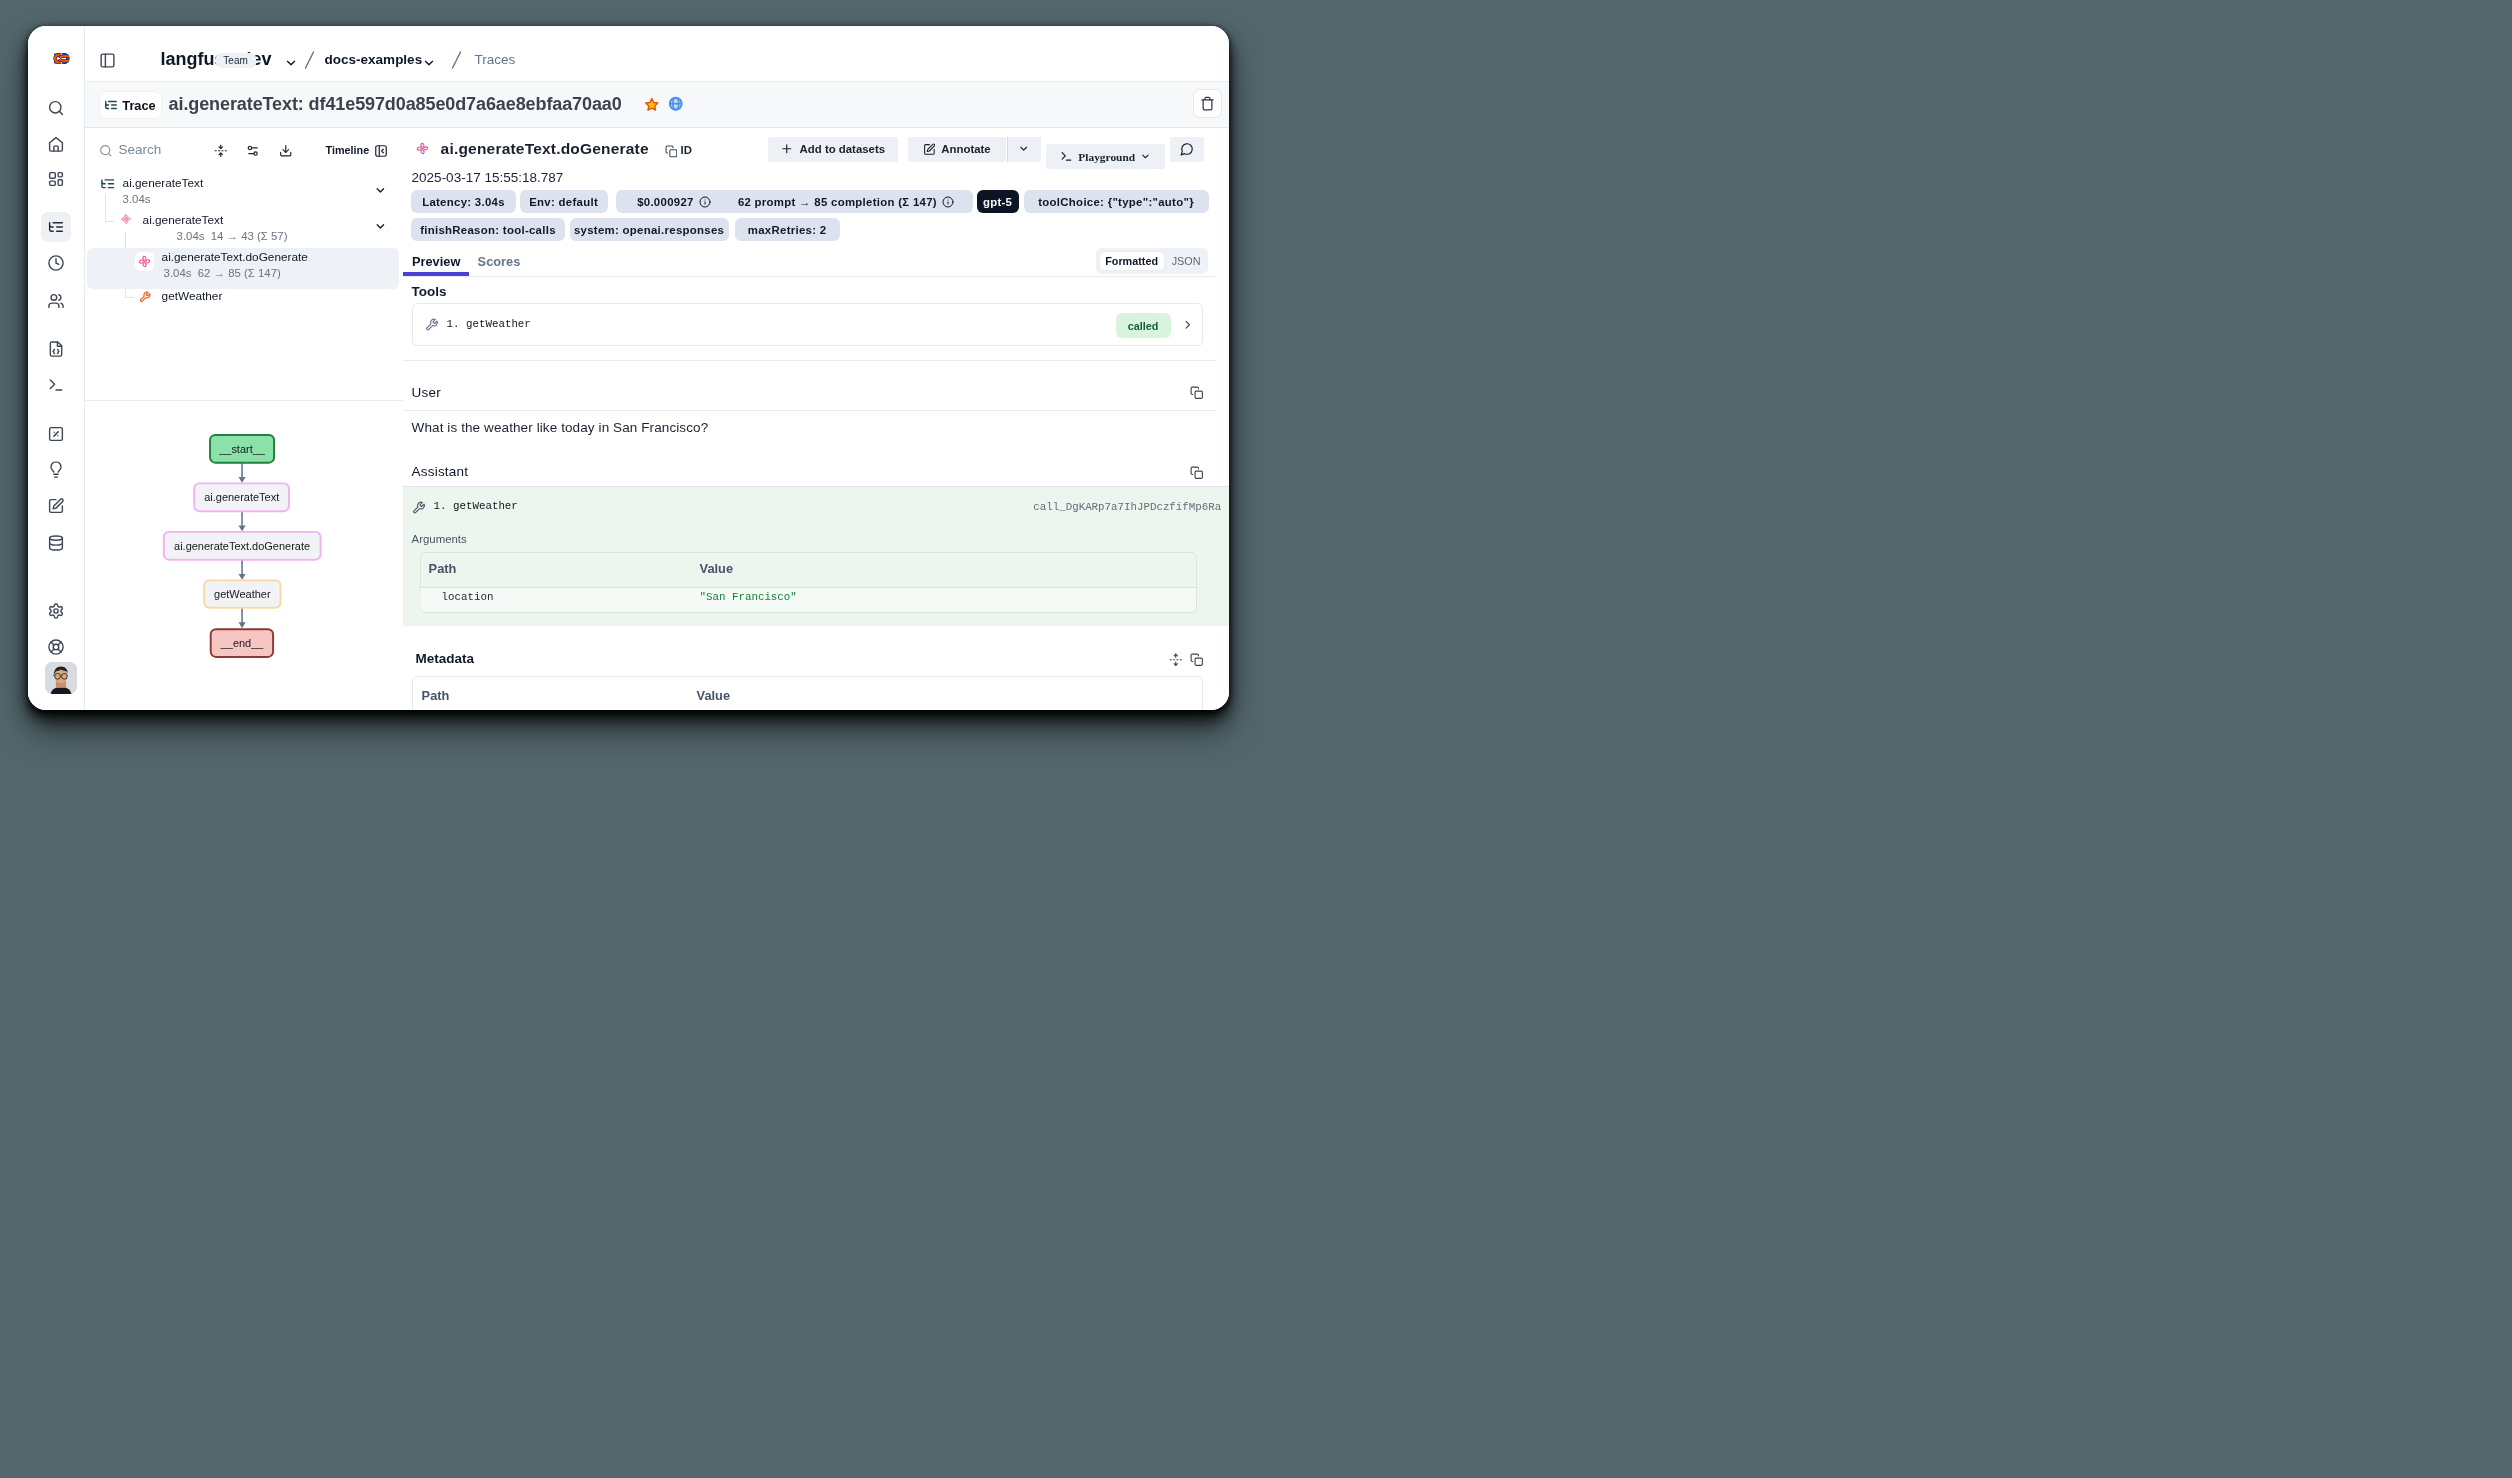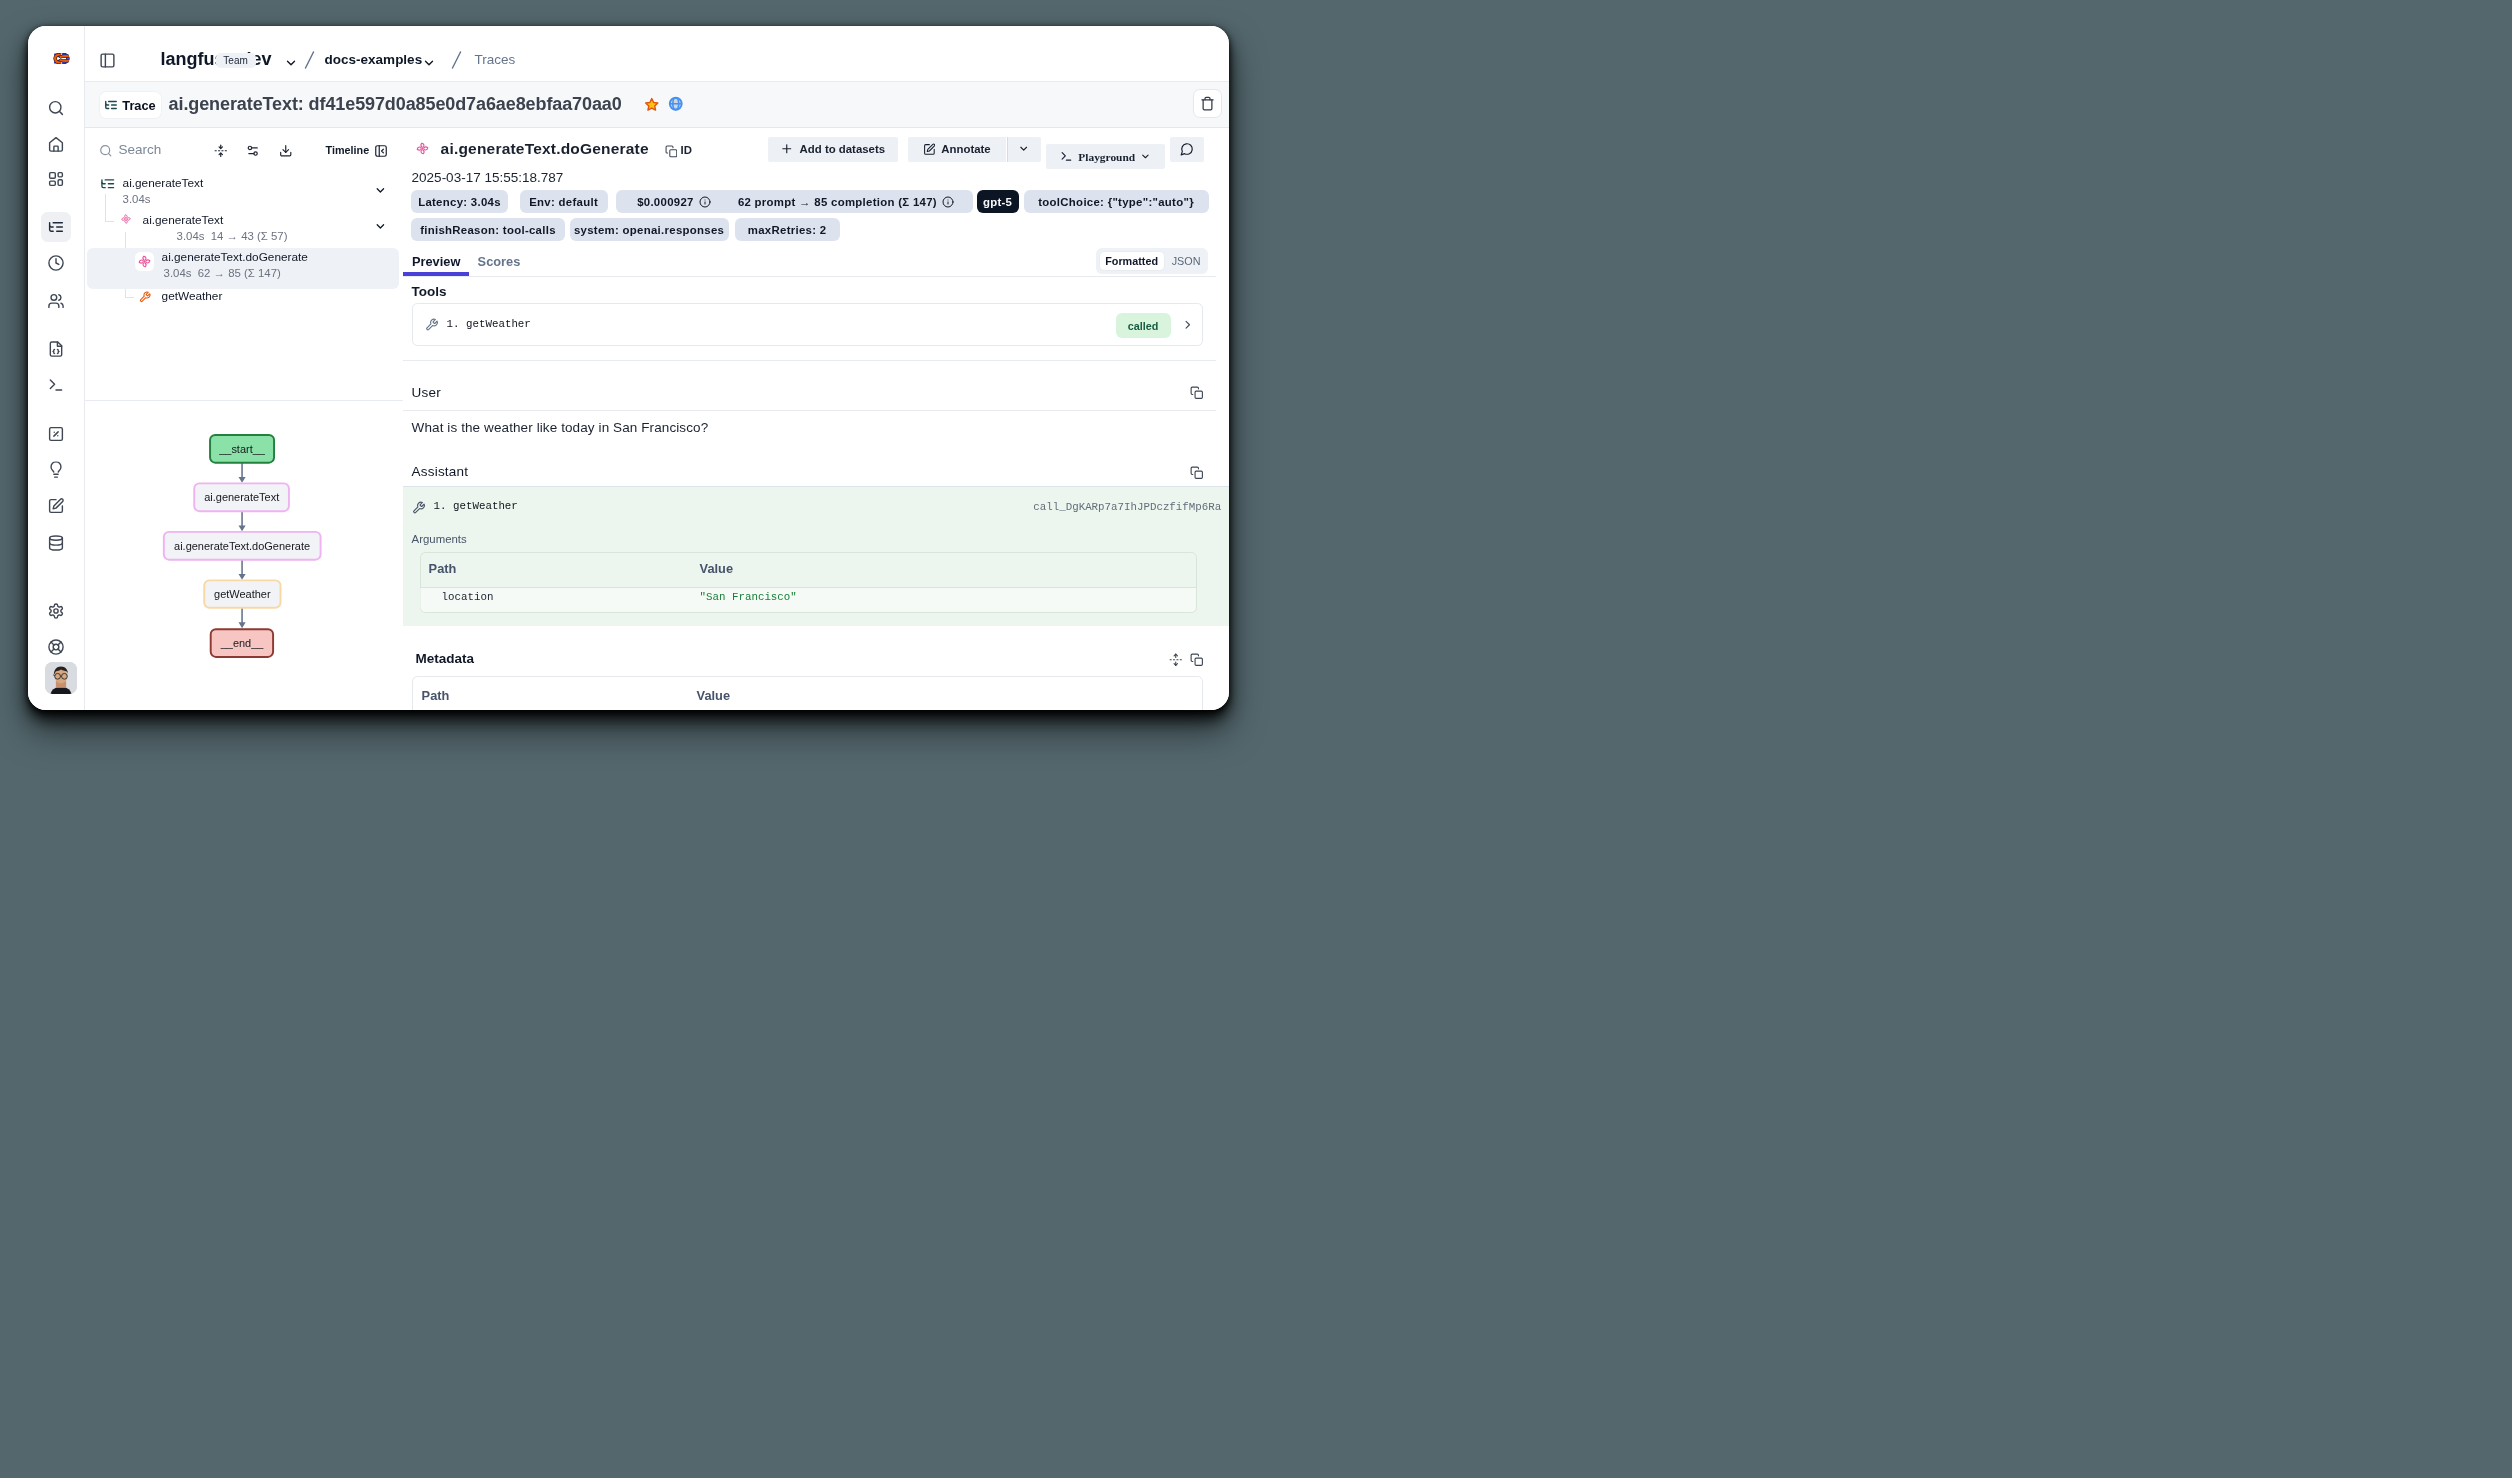--- a/index.html
+++ b/index.html
@@ -285,21 +285,21 @@
         </svg>
     </div>
     <div class="btn" style="left:767px;top:8.7px;width:34px;">
       <svg class="ic" width="14" height="14" viewBox="0 0 24 24" fill="none" stroke="#18202e" stroke-width="2" stroke-linecap="round" stroke-linejoin="round">
           <path d="M7.9 20A9 9 0 1 0 4 16.1L2 22Z"></path>
         </svg>
     </div>
 
     <div class="abs" style="left:9px;top:42px;font-size:13.5px;color:#1b2330;">2025-03-17 15:55:18.787</div>
 
-    <div class="badge" style="left:8.4px;top:62px;width:97px;">Latency: 3.04s</div>
+    <div class="badge" style="left:8.4px;top:62px;width:105px;">Latency: 3.04s</div>
     <div class="badge" style="left:117px;top:62px;width:88px;">Env: default</div>
     <div class="badge" style="left:213px;top:62px;width:117px;gap:5.4px;">$0.000927
       <svg class="ic" width="12" height="12" viewBox="0 0 24 24" fill="none" stroke="#101828" stroke-width="2" stroke-linecap="round">
           <circle cx="12" cy="12" r="10"></circle>
           <path d="M12 16v-4"></path>
           <path d="M12 8h.01"></path>
         </svg>
     </div>
     <div class="badge" style="left:317px;top:62px;width:253px;gap:5.4px;">62 prompt → 85 completion (Σ 147)
       <svg class="ic" width="12" height="12" viewBox="0 0 24 24" fill="none" stroke="#101828" stroke-width="2" stroke-linecap="round">

